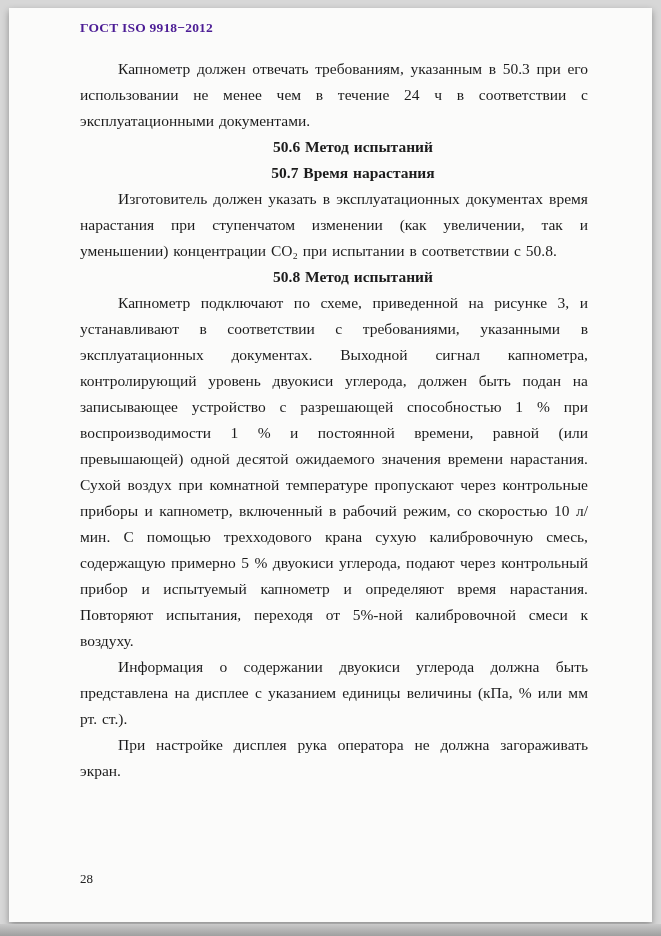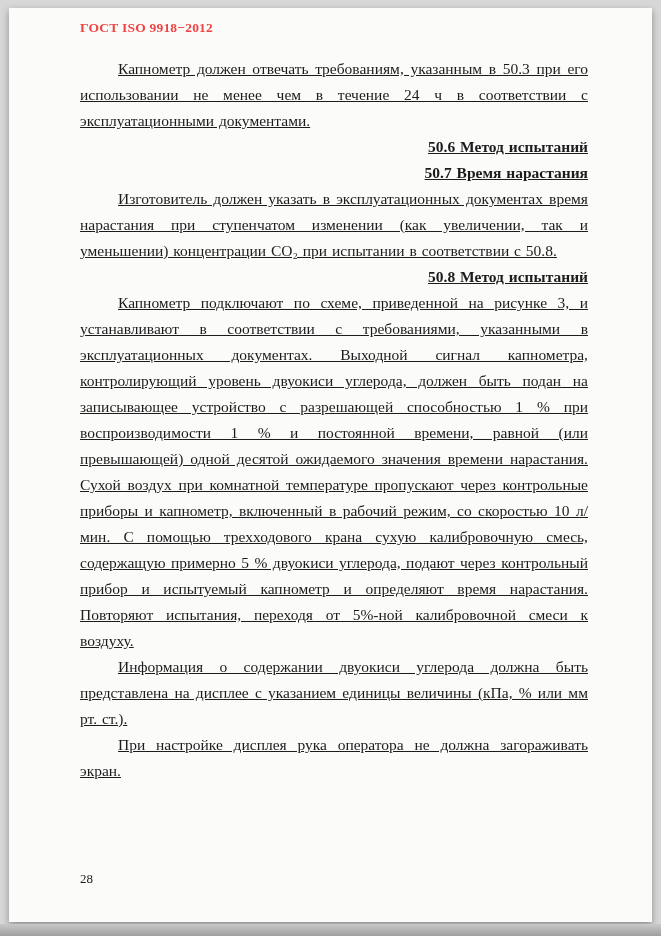--- a/index.html
+++ b/index.html
@@ -23,37 +23,36 @@
     background: #fbfbfa;
     box-shadow: 0 3px 7px rgba(0,0,0,0.35);
     box-sizing: border-box;
     padding: 12px 64px 0 71px;
     color: #1c1c1c;
   }
   .doc-header {
     font-size: 13.5px;
     font-weight: bold;
     letter-spacing: 0.2px;
-    color: #ef4444;
+    color: #4c1d95;
   }
   .paragraphs {
     margin-top: 20px;
   }
   .paragraphs p {
     margin: 0;
     font-size: 15.5px;
     line-height: 26px;
     text-align: justify;
     text-indent: 38px;
     word-spacing: 1px;
-    text-decoration: underline;
   }
   .paragraphs p.heading {
     font-weight: bold;
-    text-align: right;
+    text-align: center;
   }
   .page-number {
     position: absolute;
     left: 71px;
     bottom: 35px;
     font-size: 13px;
     color: #222;
   }
   .bottom-shade {
     position: absolute;

